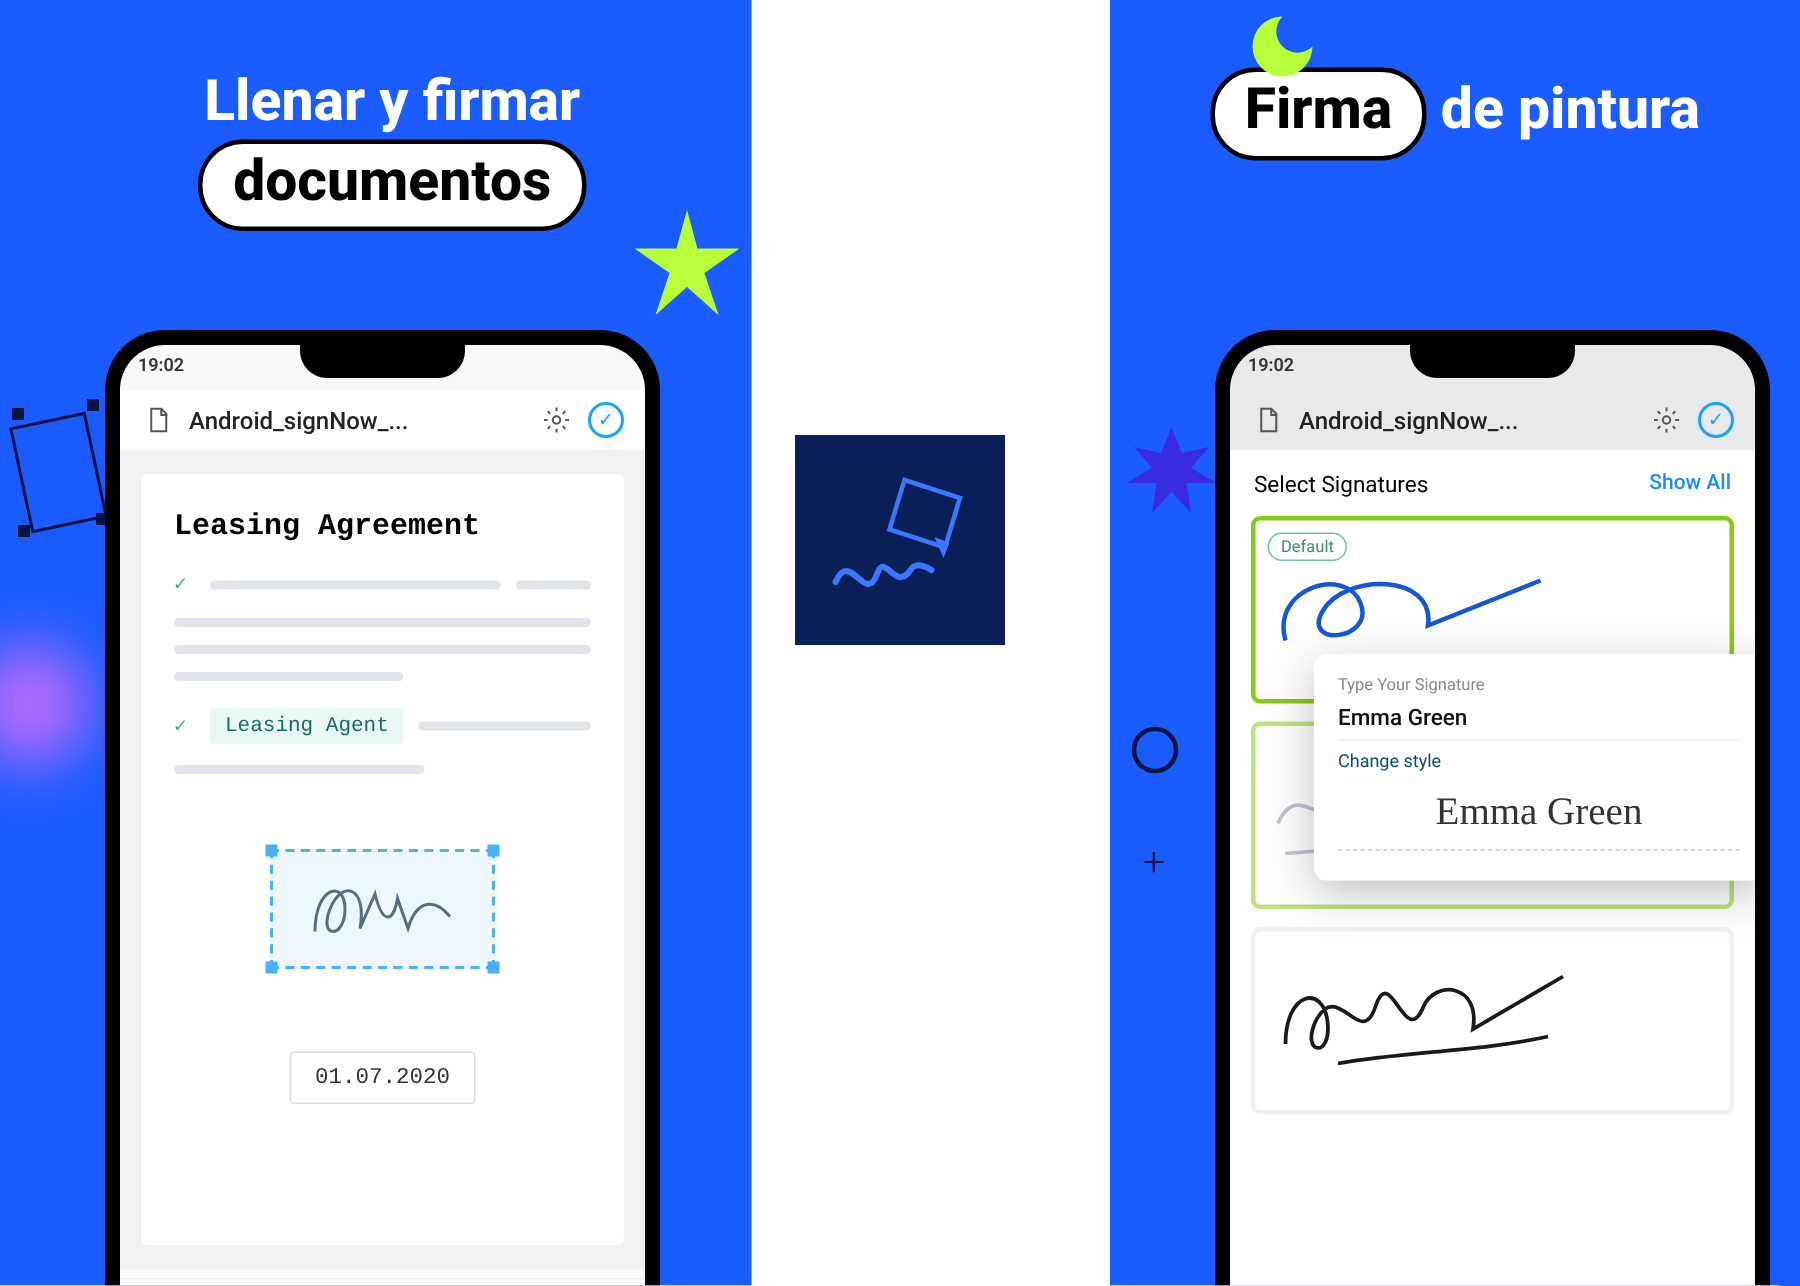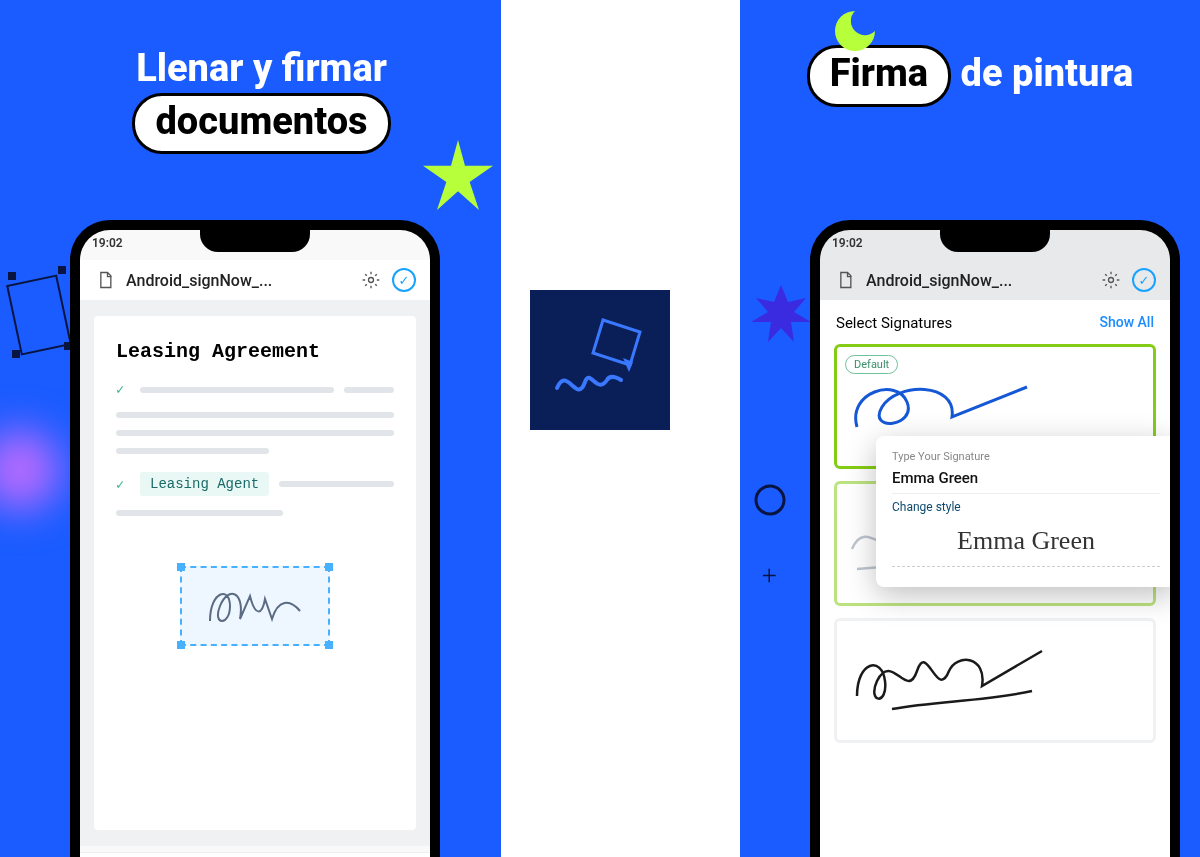--- a/index.html
+++ b/index.html
@@ -279,20 +279,23 @@
           </div>
           <div class="grey-line" style="width:60%;margin-top:4px"></div>
 
           <div class="sig-box">
             <span class="h1"></span>
               <span class="h2"></span>
             <svg width="110" height="50" viewBox="0 0 110 50">
               <path d="M10 40 C 10 10, 30 5, 30 25 C 30 45, 12 45, 20 25 C 28 5, 45 10, 40 38 L 50 15 C 55 35, 62 35, 65 18 L 72 38 C 78 18, 90 18, 100 30" fill="none" stroke="#5a6b82" stroke-width="2"></path>
             </svg>
           </div>
+          <div class="date-wrap">
+            <span class="date-chip">01.07.2020</span>
+          </div>
         </div>
       </div>
 
       <div class="toolbar">
         
         
         
         
         
       </div>

